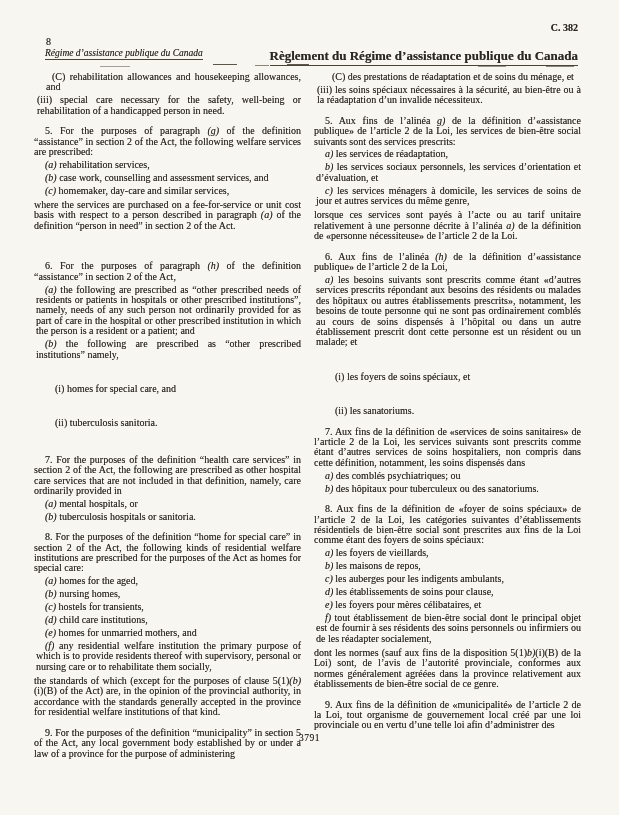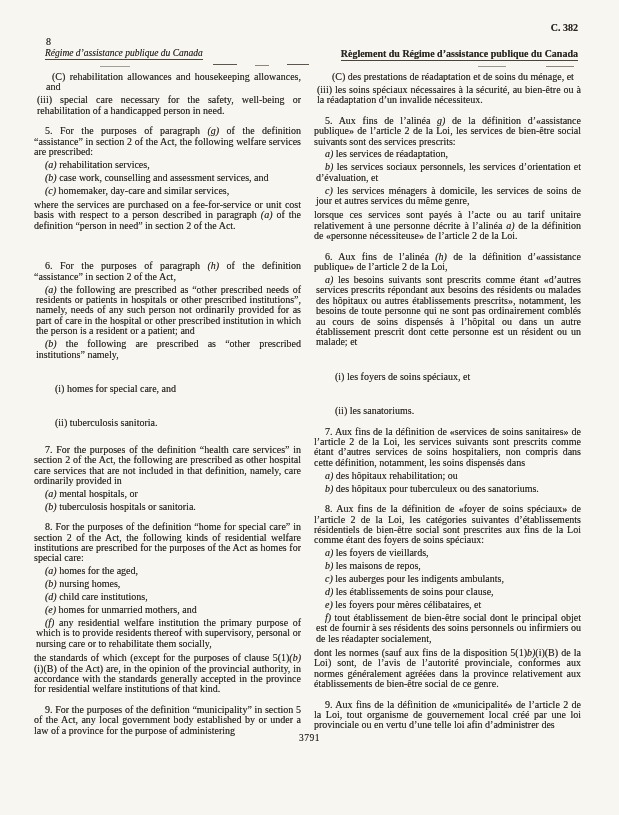--- a/index.html
+++ b/index.html
@@ -13,41 +13,41 @@
     text-shadow:0 0 0.55px rgba(43,40,34,.6);
   }
   
   .hdr-left-num{position:absolute;left:46px;top:36px;font-size:10px;}
   .hdr-right-num{position:absolute;right:41px;top:22px;font-size:10px;font-weight:700;}
   .hdr-left-title{
     position:absolute;left:45px;top:48px;font-size:9.5px;font-style:italic;
     padding-bottom:1px;border-bottom:1px solid #4a443a;
   }
   .hdr-right-title{
-    position:absolute;right:41px;top:48px;font-size:10px;font-weight:700;
+    position:absolute;right:41px;top:48px;font-size:13px;font-weight:700;
     padding-bottom:1px;border-bottom:1px solid #4a443a;
   }
   .dash{position:absolute;height:1px;background:#5d564a;}
   
   .col{
     position:absolute;top:72px;width:267px;
     font-size:10px;line-height:10.4px;
   }
   #colL{left:34px;}
   #colR{left:314px;}
   .p{text-align:justify;margin:2.5px 0 0 0;}
   .col .p:first-child{margin-top:0;}
   .cC{margin-left:12px;text-indent:6px;}
   .ciii{margin-left:3px;}
   .sec{text-indent:11px;margin-top:10px;}
   .item{margin-left:2px;text-indent:9px;}
   .sub{margin-left:2px;text-indent:19px;margin-top:24px;}
   .flush{margin-top:4px;}
   .g30{margin-top:30px;}
-  .g26{margin-top:16px;}
+  .g26{margin-top:26px;}
   .it{font-style:italic;}
   
   .footer-num{
     position:absolute;left:0;top:733px;width:100%;
     text-align:center;font-size:9.5px;letter-spacing:.5px;
   }
 </style>
 </head>
 <body>
 
@@ -77,40 +77,41 @@
       <div class="p item"><span class="it">(a)</span><span> the following are prescribed as “other prescribed needs of residents or patients in hospitals or other prescribed institutions”, namely, needs of any such person not ordinarily provided for as part of care in the hospital or other prescribed institution in which the person is a resident or a patient; and</span></div>
       <div class="p item"><span class="it">(b)</span><span> the following are prescribed as “other prescribed institutions” namely,</span></div>
       <div class="p sub"><span>(i) homes for special care, and</span></div>
       <div class="p sub"><span>(ii) tuberculosis sanitoria.</span></div>
       <div class="p sec g26"><span>7. For the purposes of the definition “health care services” in section 2 of the Act, the following are prescribed as other hospital care services that are not included in that definition, namely, care ordinarily provided in</span></div>
       <div class="p item"><span class="it">(a)</span><span> mental hospitals, or</span></div>
       <div class="p item"><span class="it">(b)</span><span> tuberculosis hospitals or sanitoria.</span></div>
       <div class="p sec"><span>8. For the purposes of the definition “home for special care” in section 2 of the Act, the following kinds of residential welfare institutions are prescribed for the purposes of the Act as homes for special care:</span></div>
       <div class="p item"><span class="it">(a)</span><span> homes for the aged,</span></div>
       <div class="p item"><span class="it">(b)</span><span> nursing homes,</span></div>
+      <div class="p item"><span class="it">(c)</span><span> hostels for transients,</span></div>
       <div class="p item"><span class="it">(d)</span><span> child care institutions,</span></div>
       <div class="p item"><span class="it">(e)</span><span> homes for unmarried mothers, and</span></div>
       <div class="p item"><span class="it">(f)</span><span> any residential welfare institution the primary purpose of which is to provide residents thereof with supervisory, personal or nursing care or to rehabilitate them socially,</span></div>
       <div class="p flush"><span>the standards of which (except for the purposes of clause 5(1)</span><span class="it">(b)</span><span>(i)(B) of the Act) are, in the opinion of the provincial authority, in accordance with the standards generally accepted in the province for residential welfare institutions of that kind.</span></div>
       <div class="p sec"><span>9. For the purposes of the definition “municipality” in section 5 of the Act, any local government body established by or under a law of a province for the purpose of administering</span></div>
     </div>
   <div class="col" id="colR">
       <div class="p cC"><span>(C) des prestations de réadaptation et de soins du ménage, et</span></div>
       <div class="p ciii"><span>(iii) les soins spéciaux nécessaires à la sécurité, au bien-être ou à la réadaptation d’un invalide nécessiteux.</span></div>
       <div class="p sec"><span>5. Aux fins de l’alinéa </span><span class="it">g)</span><span> de la définition d’«assistance publique» de l’article 2 de la Loi, les services de bien-être social suivants sont des services prescrits:</span></div>
       <div class="p item"><span class="it">a)</span><span> les services de réadaptation,</span></div>
       <div class="p item"><span class="it">b)</span><span> les services sociaux personnels, les services d’orientation et d’évaluation, et</span></div>
       <div class="p item"><span class="it">c)</span><span> les services ménagers à domicile, les services de soins de jour et autres services du même genre,</span></div>
       <div class="p flush"><span>lorsque ces services sont payés à l’acte ou au tarif unitaire relativement à une personne décrite à l’alinéa </span><span class="it">a)</span><span> de la définition de «personne nécessiteuse» de l’article 2 de la Loi.</span></div>
       <div class="p sec"><span>6. Aux fins de l’alinéa </span><span class="it">(h)</span><span> de la définition d’«assistance publique» de l’article 2 de la Loi,</span></div>
       <div class="p item"><span class="it">a)</span><span> les besoins suivants sont prescrits comme étant «d’autres services prescrits répondant aux besoins des résidents ou malades des hôpitaux ou autres établissements prescrits», notamment, les besoins de toute personne qui ne sont pas ordinairement comblés au cours de soins dispensés à l’hôpital ou dans un autre établissement prescrit dont cette personne est un résident ou un malade; et</span></div>
       <div class="p sub"><span>(i) les foyers de soins spéciaux, et</span></div>
       <div class="p sub"><span>(ii) les sanatoriums.</span></div>
       <div class="p sec"><span>7. Aux fins de la définition de «services de soins sanitaires» de l’article 2 de la Loi, les services suivants sont prescrits comme étant d’autres services de soins hospitaliers, non compris dans cette définition, notamment, les soins dispensés dans</span></div>
-      <div class="p item"><span class="it">a)</span><span> des hôpitaux rehabilitation; ou</span></div>
+      <div class="p item"><span class="it">a)</span><span> des comblés psychiatriques; ou</span></div>
       <div class="p item"><span class="it">b)</span><span> des hôpitaux pour tuberculeux ou des sanatoriums.</span></div>
       <div class="p sec"><span>8. Aux fins de la définition de «foyer de soins spéciaux» de l’article 2 de la Loi, les catégories suivantes d’établissements résidentiels de bien-être social sont prescrites aux fins de la Loi comme étant des foyers de soins spéciaux:</span></div>
       <div class="p item"><span class="it">a)</span><span> les foyers de vieillards,</span></div>
       <div class="p item"><span class="it">b)</span><span> les maisons de repos,</span></div>
       <div class="p item"><span class="it">c)</span><span> les auberges pour les indigents ambulants,</span></div>
       <div class="p item"><span class="it">d)</span><span> les établissements de soins pour clause,</span></div>
       <div class="p item"><span class="it">e)</span><span> les foyers pour mères célibataires, et</span></div>
       <div class="p item"><span class="it">f)</span><span> tout établissement de bien-être social dont le principal objet est de fournir à ses résidents des soins personnels ou infirmiers ou de les réadapter socialement,</span></div>
       <div class="p flush"><span>dont les normes (sauf aux fins de la disposition 5(1)</span><span class="it">b)</span><span>(i)(B) de la Loi) sont, de l’avis de l’autorité provinciale, conformes aux normes généralement agréées dans la province relativement aux établissements de bien-être social de ce genre.</span></div>
       <div class="p sec"><span>9. Aux fins de la définition de «municipalité» de l’article 2 de la Loi, tout organisme de gouvernement local créé par une loi provinciale ou en vertu d’une telle loi afin d’administrer des</span></div>

